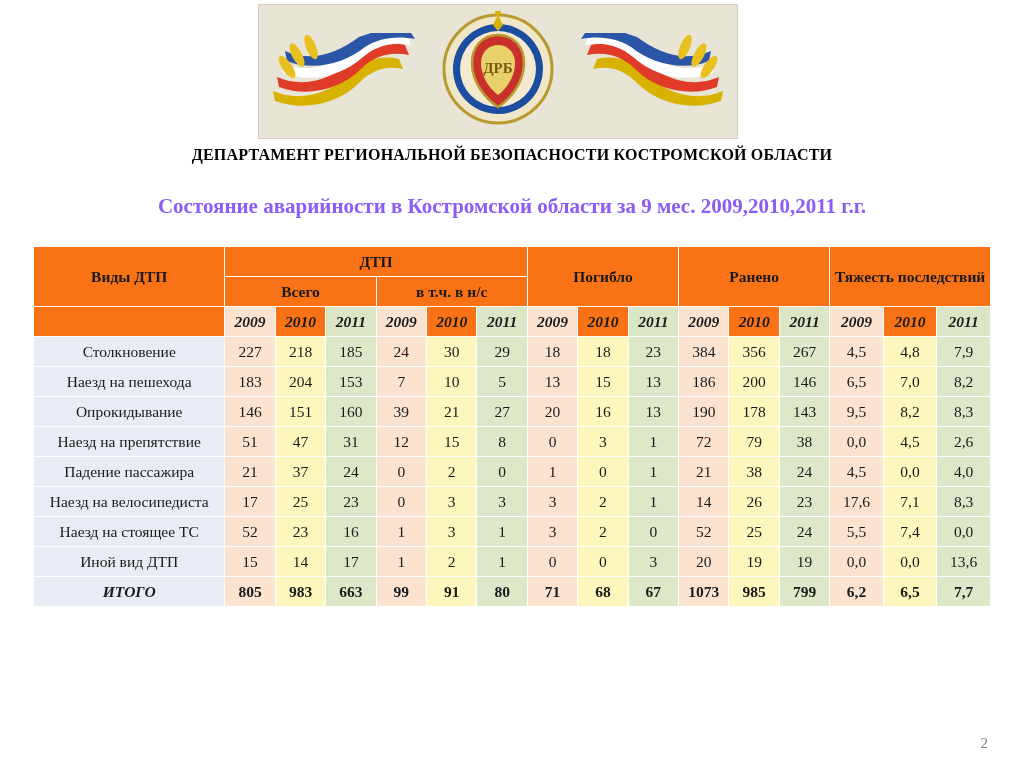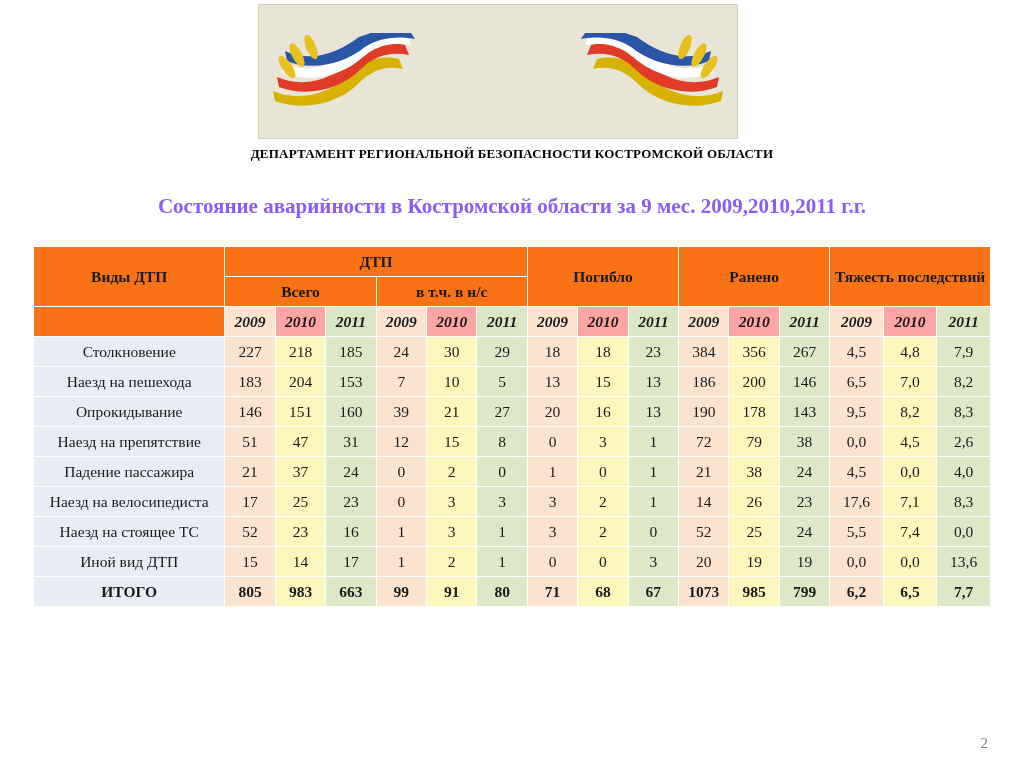--- a/index.html
+++ b/index.html
@@ -40,21 +40,21 @@
   }
 
   
   .dept-title {
     position: absolute;
     left: 0; top: 146px;
     width: 1024px;
     text-align: center;
     font-family: "Liberation Serif", serif;
     font-weight: bold;
-    font-size: 13px;
+    font-size: 16px;
     letter-spacing: .2px;
     color: #000000;
   }
   .slide-title {
     position: absolute;
     left: 0; top: 194px;
     width: 1024px;
     text-align: center;
     font-family: "Liberation Serif", serif;
     font-weight: bold;
@@ -83,35 +83,35 @@
     padding: 3px 2px;
     height: 30px;
   }
   
   .hdr {
     background: #f97316;
     font-size: 16px;
     margin-top: 28px;
   }
   .hdr-years-a { background: #fbe3d0; font-weight: bold; font-style: italic; font-size: 14px; }
-  .hdr-years-b { background: #fca5a5; font-weight: bold; font-style: italic; font-size: 14px; }
+  .hdr-years-b { background: #f97316; font-weight: bold; font-style: italic; font-size: 14px; }
   .hdr-years-c { background: #dbe6c6; font-weight: bold; font-style: italic; font-size: 14px; }
 
   .rowhead {
     background: #e8ecf4;
     text-align: left;
     padding-left: 8px;
     font-size: 15.5px;
   }
   .c-a { background: #fbe3d0; }   
   .c-b { background: #fdf6bd; }   
   .c-c { background: #dde8c8; }   
 
   .total td { font-weight: bold; font-size: 17px; }
-  .total .rowhead { font-weight: bold; }
+  .total .rowhead { font-weight: bold; font-style: italic; }
 
   
   col.w-name { width: 186px; }
   col.w-num  { width: 49px; }
   col.w-sev  { width: 52px; }
 
   .page-num {
     position: absolute;
     right: 36px; bottom: 16px;
     font-family: "Liberation Serif", serif;
@@ -147,20 +147,35 @@
         <path d="M10,30 C38,42 64,32 86,14 C100,2 118,-2 136,2 L140,12 C120,8 104,14 92,24 C70,44 38,50 12,40 Z" fill="#ffffff"></path>
         <path d="M14,18 C42,30 66,20 88,4 L100,0 L140,0 L144,6 C124,2 106,6 94,14 C72,32 40,38 16,28 Z" fill="#2b56a8"></path>
         <g fill="#e8c020">
           <ellipse cx="26" cy="22" rx="5" ry="13" transform="rotate(-28 26 22)"></ellipse>
           <ellipse cx="40" cy="14" rx="5" ry="13" transform="rotate(-22 40 14)"></ellipse>
           <ellipse cx="16" cy="34" rx="5" ry="13" transform="rotate(-34 16 34)"></ellipse>
         </g>
       </svg>
     </div>
 
+    <div class="crest">
+      <svg width="120" height="122" viewBox="0 0 120 122">
+        <circle cx="60" cy="58" r="54" fill="#f0e7c8" stroke="#b99a2e" stroke-width="3"></circle>
+        <circle cx="60" cy="58" r="45" fill="#1b4ea0"></circle>
+        <circle cx="60" cy="58" r="38" fill="#f3ead0"></circle>
+        <path d="M60 24 C76 24 86 36 86 52 C86 72 72 88 60 96 C48 88 34 72 34 52 C34 36 44 24 60 24 Z" fill="#c9302c" stroke="#b99a2e" stroke-width="2.5"></path>
+        <path d="M60 34 C70 34 77 42 77 52 C77 66 68 78 60 84 C52 78 43 66 43 52 C43 42 50 34 60 34 Z" fill="#e8d16a"></path>
+        <text x="60" y="62" font-family="'Liberation Serif', serif" font-size="15" font-weight="bold" fill="#7a5a10" text-anchor="middle">ДРБ</text>
+        <g fill="#d8b200">
+          <path d="M60 4 l5 10 -5 6 -5 -6 Z"></path>
+          <circle cx="60" cy="2" r="3"></circle>
+        </g>
+        <path d="M14 58 a46 46 0 0 1 92 0" fill="none" stroke="#1b4ea0" stroke-width="0"></path>
+      </svg>
+    </div>
   </div>
 
   <div class="dept-title">ДЕПАРТАМЕНТ РЕГИОНАЛЬНОЙ БЕЗОПАСНОСТИ КОСТРОМСКОЙ ОБЛАСТИ</div>
   <div class="slide-title">Состояние аварийности в Костромской области за 9 мес. 2009,2010,2011 г.г.</div>
 
   <div class="table-wrap">
     <table class="main">
       <colgroup>
         <col class="w-name">
         <col class="w-num">

